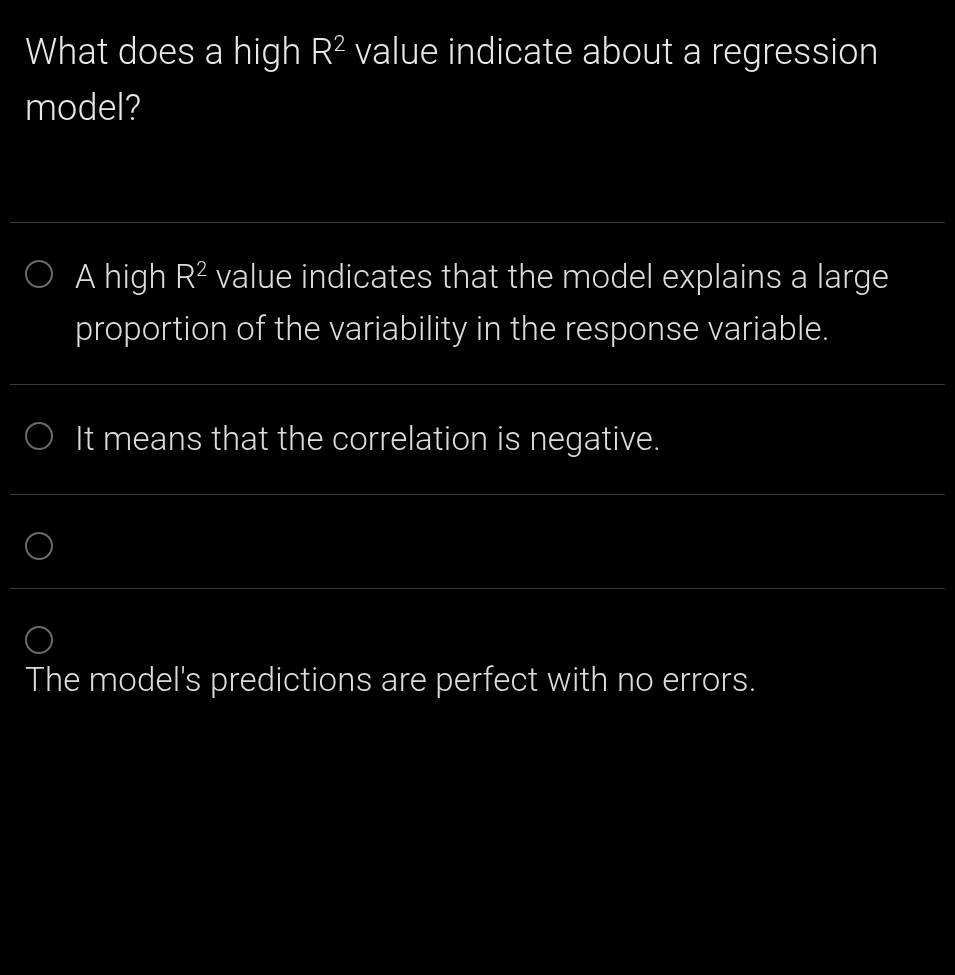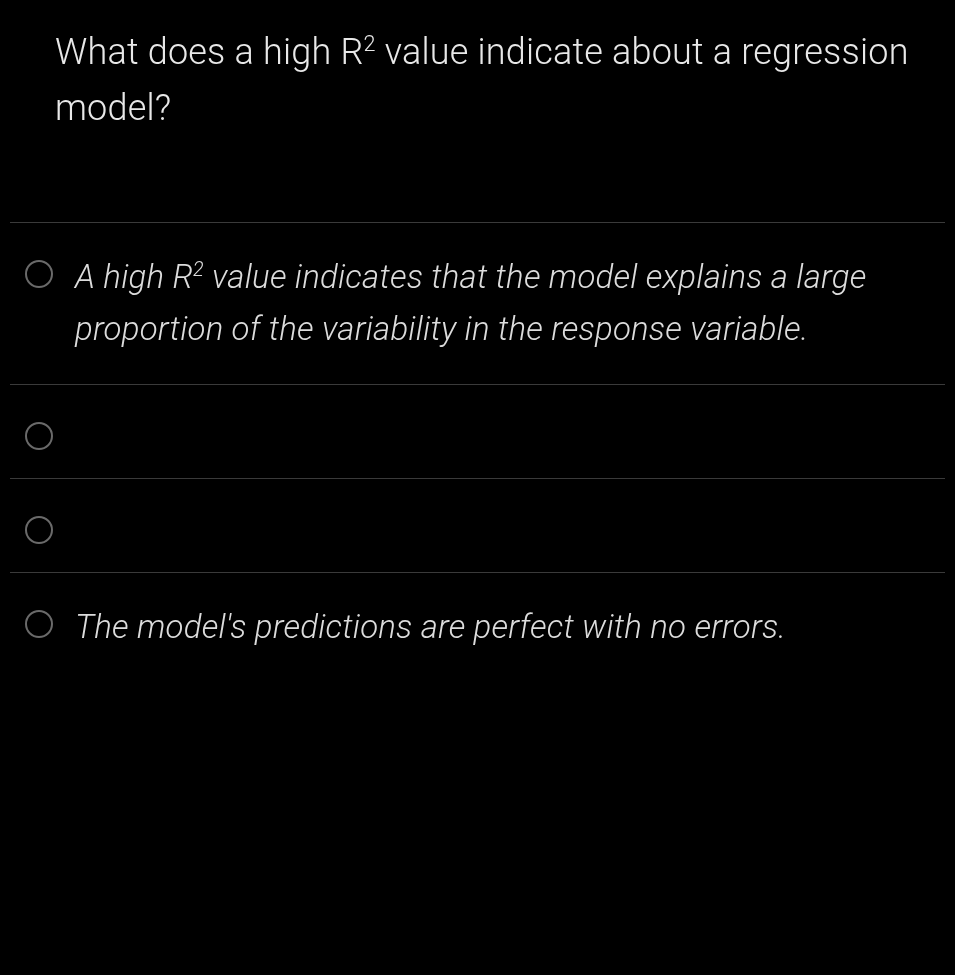--- a/index.html
+++ b/index.html
@@ -17,54 +17,53 @@
     }
     .question-block {
       padding: 25px 25px 0 25px;
     }
     .question-text {
       font-size: 36px;
       font-weight: 300;
       line-height: 1.55;
       color: #e8e8e8;
       letter-spacing: 0.2px;
-      margin-left: 30px;
     }
     .spacer {
       height: 85px;
     }
     .options-list {
       margin: 0 10px;
     }
     .option-row {
       display: flex;
       align-items: flex-start;
       padding: 28px 15px 28px 15px;
       border-top: 1px solid #3a3a3a;
       cursor: pointer;
     }
     .option-row:last-child {
       padding-bottom: 20px;
+      flex-direction: column;
     }
     .radio-circle {
       flex-shrink: 0;
       width: 28px;
       height: 28px;
       border: 2.5px solid #6a6a6a;
       border-radius: 50%;
       margin-top: 9px;
       margin-right: 22px;
     }
     .option-text {
       font-size: 33px;
       font-weight: 300;
       line-height: 1.6;
       color: #dcdcdc;
       letter-spacing: 0.2px;
-      font-style: italic;
     }
     sup {
       font-size: 0.6em;
       vertical-align: super;
       line-height: 0;
     }
   </style>
 </head>
 <body>
 
@@ -74,20 +73,21 @@
 
 <div class="spacer"></div>
 
 <div class="options-list">
   <div class="option-row">
     <div class="radio-circle"></div>
     <div class="option-text">A high R<sup>2</sup> value indicates that the model explains a large proportion of the variability in the response variable.</div>
   </div>
   <div class="option-row">
     <div class="radio-circle"></div>
+    <div class="option-text">It means that the correlation is negative.</div>
   </div>
   <div class="option-row">
     <div class="radio-circle"></div>
   </div>
   <div class="option-row">
     <div class="radio-circle"></div>
     <div class="option-text">The model's predictions are perfect with no errors.</div>
   </div>
 </div>
 

